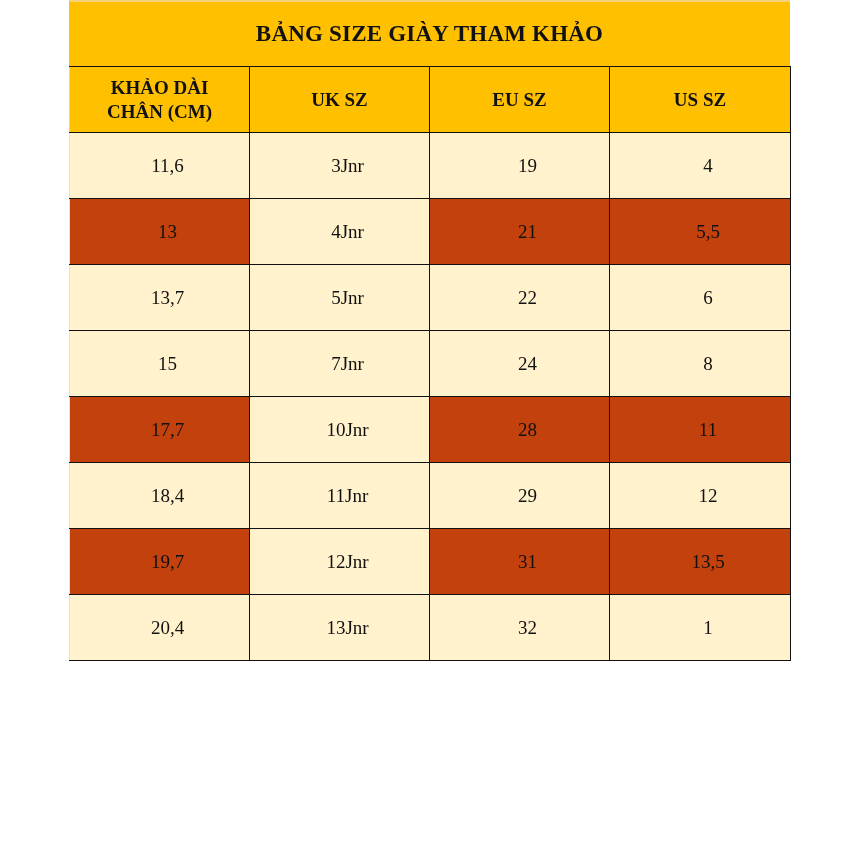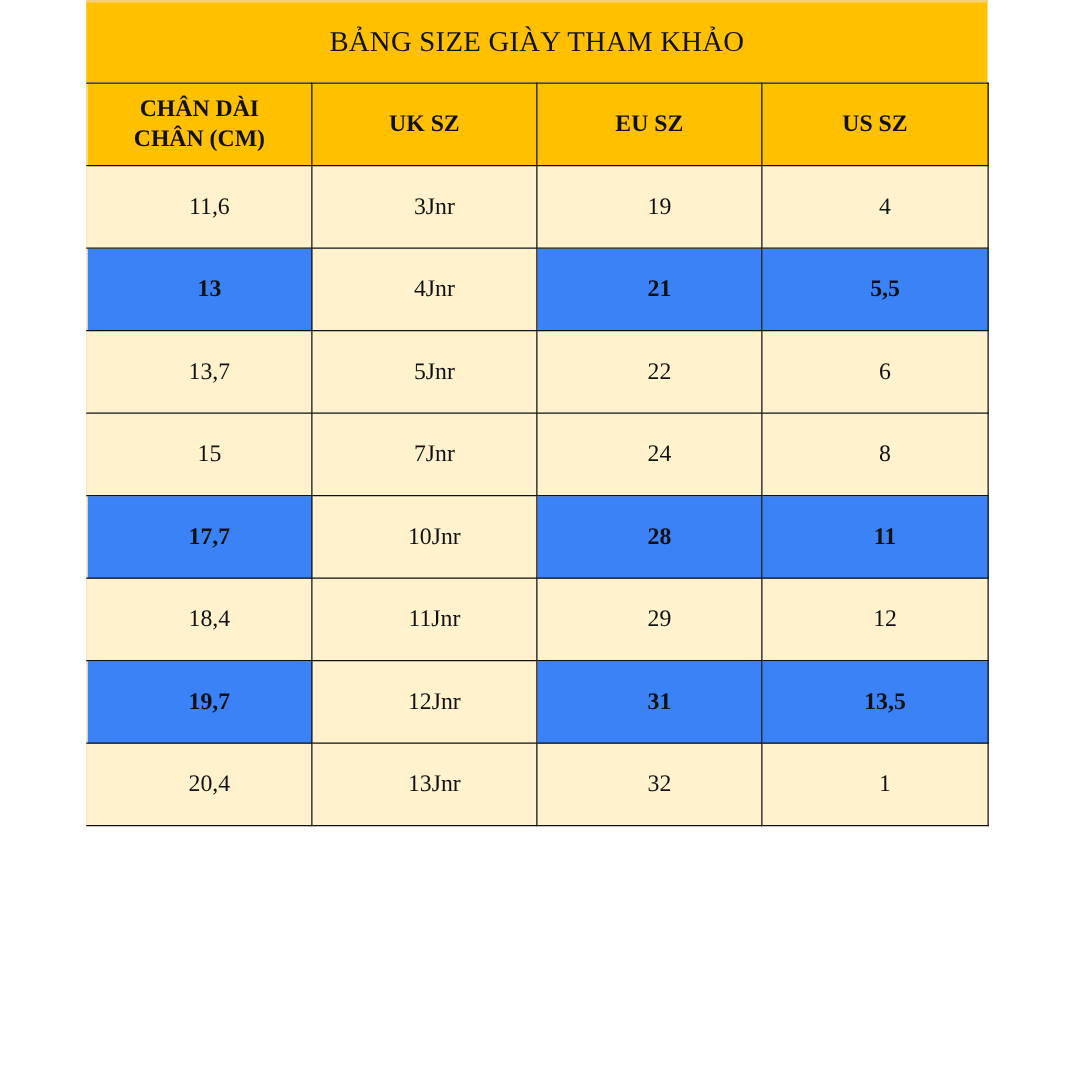--- a/index.html
+++ b/index.html
@@ -1,52 +1,52 @@
 <!DOCTYPE html>
 <html><head>
 <meta charset="utf-8">
 <style>
   html, body { margin:0; padding:0; background:#ffffff; }
   body { width:859px; height:859px; position:relative; overflow:hidden; font-family:"Liberation Serif", "DejaVu Serif", serif; }
   .sheet { position:absolute; left:69px; top:0; width:721px; }
   .title {
     height:66px; background:#FFC000; border-top:2px solid #F5D27A;
     box-sizing:border-box; display:flex; align-items:center; justify-content:center;
-    font-weight:normal; font-size:23px; color:#111; letter-spacing:0.2px;
+    font-weight:bold; font-size:23px; color:#111; letter-spacing:0.2px;
   }
   table { border-collapse:collapse; width:721px; table-layout:fixed; }
   col.c1, col.c2, col.c3 { width:180px; }
   col.c4 { width:181px; }
   th, td {
     height:65px; padding:0; text-align:center; vertical-align:middle;
     border:1.5px solid #111; color:#111;
   }
   th { background:#FFC000; font-weight:bold; font-size:19px; line-height:1.25; }
   td { font-size:19px;padding-left:16px; }
   tr > *:first-child { border-left:1px solid #F3E3B8; }
   tr.head > *:first-child { border-left:1px solid #F3D47A; }
   .light { background:#FFF2CC; }
-  .dark { background:#3b82f6;font-weight:bold; }
+  .dark { background:#c2410c; }
 </style>
 </head>
 <body>
 
 <div class="sheet">
   <div class="title">BẢNG SIZE GIÀY THAM KHẢO</div>
   <table>
     <colgroup>
         <col class="c1">
         <col class="c2">
         <col class="c3">
         <col class="c4">
       </colgroup>
     <thead>
       <tr class="head">
         <th>
-          <span>CHÂN DÀI</span><br>
+          <span>KHẢO DÀI</span><br>
           <span>CHÂN (CM)</span>
         </th>
         <th>UK SZ</th>
         <th>EU SZ</th>
         <th>US SZ</th>
       </tr>
     </thead>
     <tbody>
       <tr>
         <td class="light">11,6</td>

